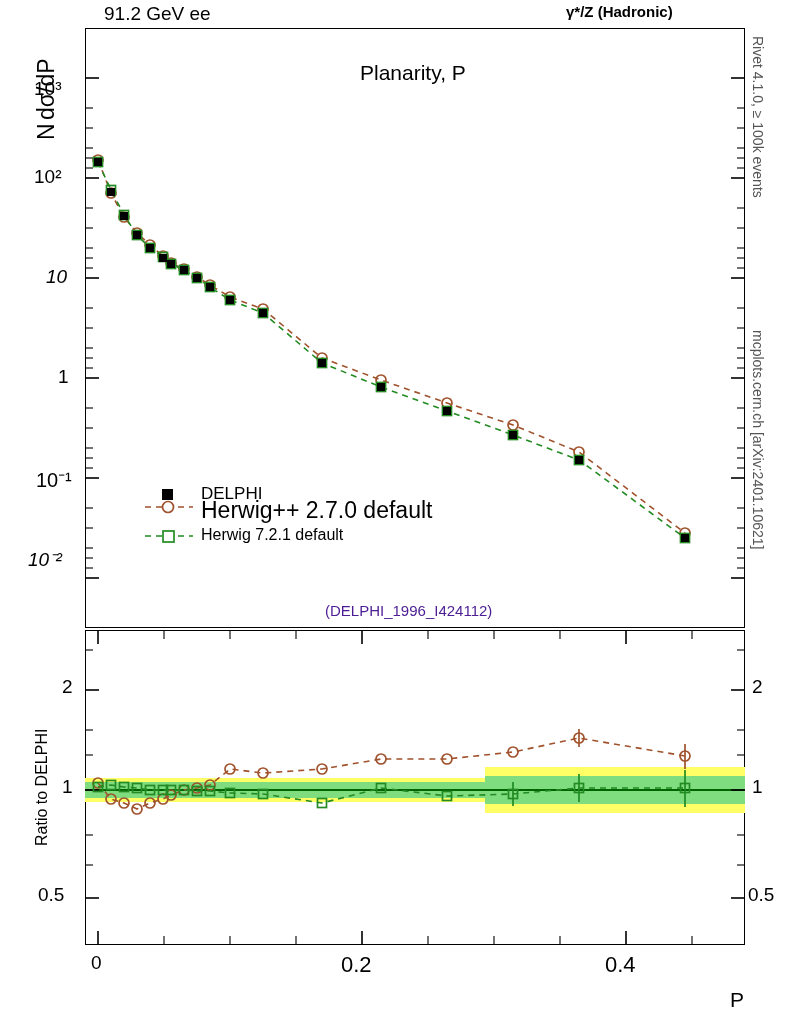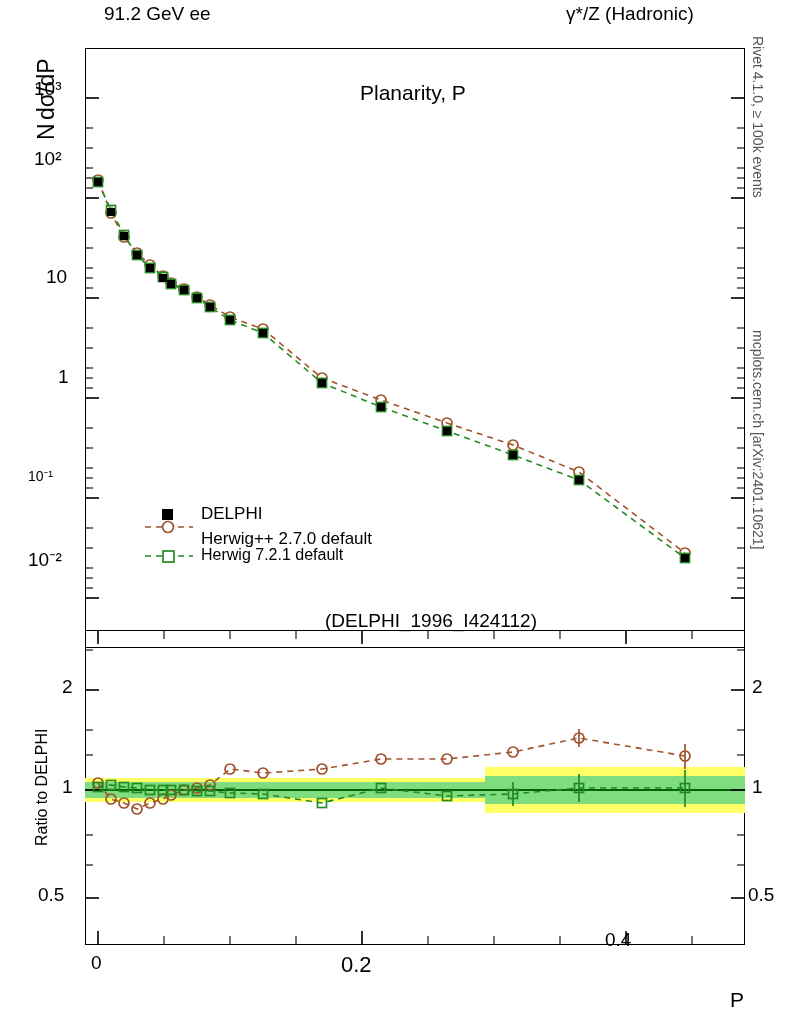--- a/index.html
+++ b/index.html
@@ -12,31 +12,31 @@
   .frame{position:absolute;border:1.6px solid #000;box-sizing:border-box;}
   .curve{position:absolute;left:0;top:0;}
   svg{display:block;}
 </style>
 </head>
 <body>
 
 <div id="root">
 
   <div class="abs txt" style="left:104px;top:3px;font-size:19px;">91.2 GeV ee</div>
-  <div class="abs txt" style="left:566px;top:3px;font-size:19px;">γ*/Z (Hadronic)</div>
+  <div class="abs txt" style="left:566px;top:3px;font-size:15px;font-weight:bold;">γ*/Z (Hadronic)</div>
 
   <div class="abs txt vert" style="left:766px;top:36px;font-size:14px;color:#555;transform:rotate(90deg);">Rivet 4.1.0, ≥ 100k events</div>
   <div class="abs txt vert" style="left:766px;top:330px;font-size:14px;color:#555;transform:rotate(90deg);">mcplots.cern.ch [arXiv:2401.10621]</div>
 
-  <div class="abs" style="left:85px;top:28px;width:660px;height:465px;margin-top:20px;">
+  <div class="abs" style="left:85px;top:28px;width:660px;height:465px;">
     <div class="frame" style="left:0;top:0;width:660px;height:600px;"></div>
 
     <div class="abs txt" style="left:275px;top:33px;font-size:21px;">Planarity, P</div>
 
-    <div class="abs txt" style="left:240px;top:562px;font-size:19px;color:#000000;">(DELPHI_1996_I424112)</div>
+    <div class="abs txt" style="left:240px;top:574px;font-size:15px;color:#4c1d95;">(DELPHI_1996_I424112)</div>
 
     <svg width="660" height="600" class="curve">
 
       <g stroke="#000" stroke-width="1.6">
         <line x1="0" y1="50" x2="14" y2="50"></line>
         <line x1="0" y1="150" x2="14" y2="150"></line>
         <line x1="0" y1="250" x2="14" y2="250"></line>
         <line x1="0" y1="350" x2="14" y2="350"></line>
         <line x1="0" y1="450" x2="14" y2="450"></line>
         <line x1="0" y1="550" x2="14" y2="550"></line>
@@ -172,38 +172,38 @@
         <svg width="48" height="20">
           <rect x="17" y="5" width="11" height="11" fill="#000"></rect>
         </svg>
         <span class="abs txt" style="left:56px;top:0px;font-size:17px;">DELPHI</span>
       </div>
       <div class="abs" style="left:0;top:29px;">
         <svg width="48" height="20">
           <line x1="0" y1="10" x2="48" y2="10" stroke="#a0522d" stroke-width="1.6" stroke-dasharray="6,5"></line>
           <circle cx="23" cy="10" r="5.5" fill="#fff" stroke="#a0522d" stroke-width="1.7"></circle>
         </svg>
-        <span class="abs txt" style="left:56px;top:12px;font-size:17px;">Herwig++ 2.7.0 default</span>
+        <span class="abs txt" style="left:56px;top:0px;font-size:23px;">Herwig++ 2.7.0 default</span>
       </div>
       <div class="abs" style="left:0;top:58px;">
         <svg width="48" height="20">
           <line x1="0" y1="10" x2="48" y2="10" stroke="#228b22" stroke-width="1.6" stroke-dasharray="6,5"></line>
           <rect x="18" y="5" width="11" height="11" fill="#fff" stroke="#228b22" stroke-width="1.7"></rect>
         </svg>
         <span class="abs txt" style="left:56px;top:0px;font-size:16px;">Herwig 7.2.1 default</span>
       </div>
     </div>
   </div>
 
   <div class="abs txt" style="left:34px;top:78px;font-size:19px;">10³</div>
-  <div class="abs txt" style="left:34px;top:148px;font-size:19px;">10²</div>
-  <div class="abs txt" style="left:46px;top:266px;font-size:19px;">10</div>
+  <div class="abs txt" style="left:34px;top:166px;font-size:19px;">10²</div>
+  <div class="abs txt" style="left:46px;top:266px;font-size:19px;font-style:italic;">10</div>
   <div class="abs txt" style="left:58px;top:366px;font-size:19px;">1</div>
-  <div class="abs txt" style="left:28px;top:466px;font-size:14px;">10⁻¹</div>
-  <div class="abs txt" style="left:28px;top:546px;font-size:19px;">10⁻²</div>
+  <div class="abs txt" style="left:36px;top:466px;font-size:20px;">10⁻¹</div>
+  <div class="abs txt" style="left:28px;top:546px;font-size:19px;font-style:italic;">10⁻²</div>
 
   <div class="abs txt vert" style="left:33px;top:140px;font-size:23px;transform:rotate(-90deg);">N</div>
   <div class="abs txt vert" style="left:33px;top:120px;font-size:23px;transform:rotate(-90deg);">dσ/dP</div>
 
   <div class="abs" style="left:85px;top:630px;width:660px;height:315px;">
     <div class="frame" style="left:0;top:0;width:660px;height:315px;"></div>
     <svg width="660" height="315" class="curve">
 
       <rect x="400" y="137" width="260" height="46" fill="#ffff66"></rect>
       <rect x="0" y="148" width="400" height="24" fill="#ffff66"></rect>
@@ -309,17 +309,17 @@
   <div class="abs txt" style="left:38px;top:884px;font-size:19px;">0.5</div>
 
   <div class="abs txt" style="left:752px;top:676px;font-size:19px;">2</div>
   <div class="abs txt" style="left:752px;top:776px;font-size:19px;">1</div>
   <div class="abs txt" style="left:748px;top:884px;font-size:19px;">0.5</div>
 
   <div class="abs txt vert" style="left:33px;top:846px;font-size:16px;transform:rotate(-90deg);">Ratio to DELPHI</div>
 
   <div class="abs txt" style="left:91px;top:952px;font-size:19px;">0</div>
   <div class="abs txt" style="left:341px;top:952px;font-size:22px;">0.2</div>
-  <div class="abs txt" style="left:605px;top:929px;font-size:19px;">0.4</div>
+  <div class="abs txt" style="left:605px;top:952px;font-size:22px;">0.4</div>
 
   <div class="abs txt" style="left:730px;top:988px;font-size:21px;">P</div>
 
 </div>
 
 </body></html>

